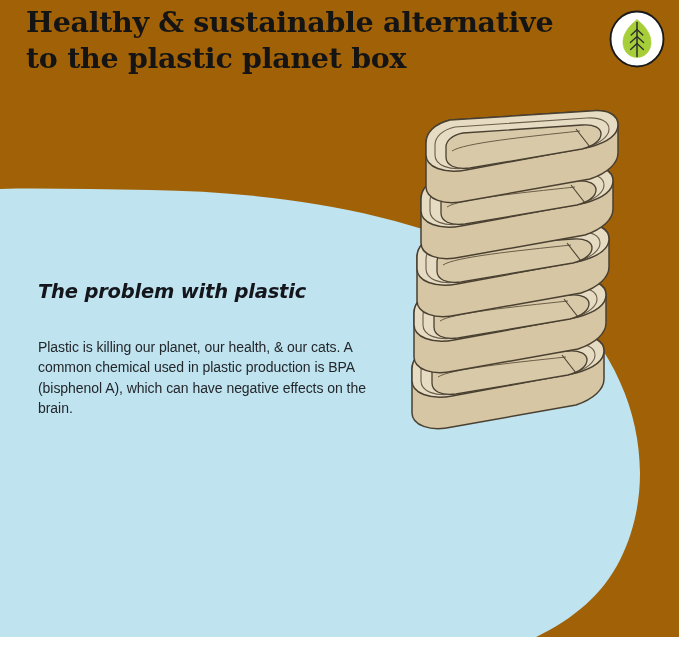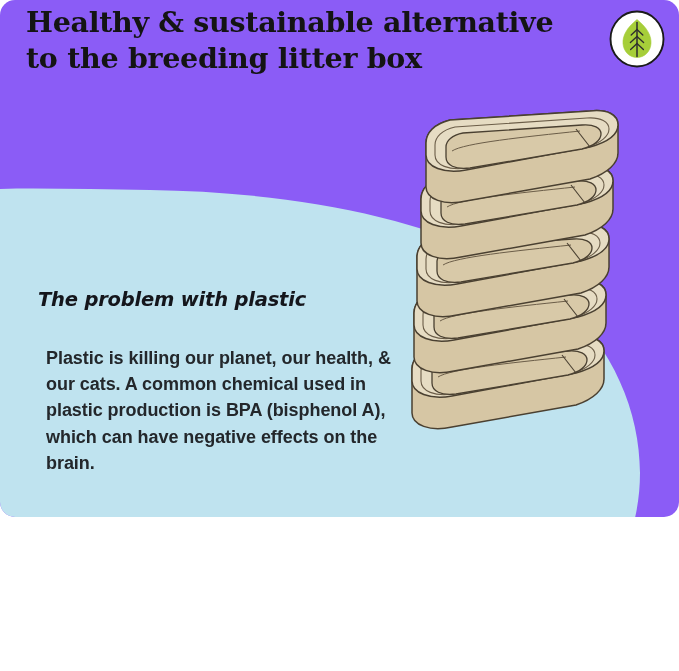--- a/index.html
+++ b/index.html
@@ -4,25 +4,24 @@
 <title>Kitty Sift Infographic</title>
 <style>
   html, body {
     margin: 0;
     padding: 0;
     background: #ffffff;
   }
   #canvas {
     position: relative;
     width: 679px;
-    height: 517px;
-    background: #8b5cf6;
+    height: 637px;
+    background: #a16207;
     overflow: hidden;
     font-family: "Liberation Sans", sans-serif;
-    border-radius: 15px;
     -webkit-font-smoothing: antialiased;
   }
 
   
   #blue-blob-layer {
     position: absolute;
     left: 0;
     top: 0;
     width: 679px;
     height: 671px;
@@ -68,33 +67,33 @@
 
   
   #body-copy {
     position: absolute;
     left: 38px;
     top: 276px;
     width: 560px;
     z-index: 6;
   }
   #section-heading {
-    margin: 12px 0 34px 0;
+    margin: 4px 0 34px 0;
     font-family: "DejaVu Sans", "Liberation Sans", sans-serif;
     font-weight: 700;
     font-style: italic;
     font-size: 19.5px;
     letter-spacing: -0.2px;
     color: #14161c;
   }
   .body-para {
-    margin: 0 0 27px 8px;
+    margin: 0 0 27px 0;
     font-family: "Liberation Sans", sans-serif;
-    font-weight: 700;
-    font-size: 18px;
+    font-weight: 400;
+    font-size: 14px;
     line-height: 1.455;
     letter-spacing: -0.05px;
     color: #23272b;
     max-width: 540px;
   }
   .body-para.narrow {
     max-width: 345px;
   }
   .body-para:last-child {
     margin-bottom: 0;
@@ -130,21 +129,21 @@
              C 300 192, 470 222, 560 300
              C 640 372, 660 480, 620 560
              C 580 640, 470 671, 360 671
              L -240 671 Z" fill="#bfe3ef"></path>
   </svg>
 
   <div id="header">
 
     <h1 id="headline">
       <span class="hl-line">Healthy &amp; sustainable alternative</span>
-      <span class="hl-line">to the breeding litter box</span>
+      <span class="hl-line">to the plastic planet box</span>
     </h1>
 
     <svg id="leaf-badge" viewBox="0 0 58 58" width="58" height="58" aria-hidden="true">
 
       <ellipse cx="29" cy="29" rx="26.5" ry="27.5" fill="#ffffff" stroke="#1a1a1a" stroke-width="1.9"></ellipse>
 
       <path d="M 29 9.5
                C 39.5 18, 43.5 26, 43 33.5
                C 42.5 41.5, 36.5 47.5, 29 47.5
                C 21.5 47.5, 15.5 41.5, 15 33.5

